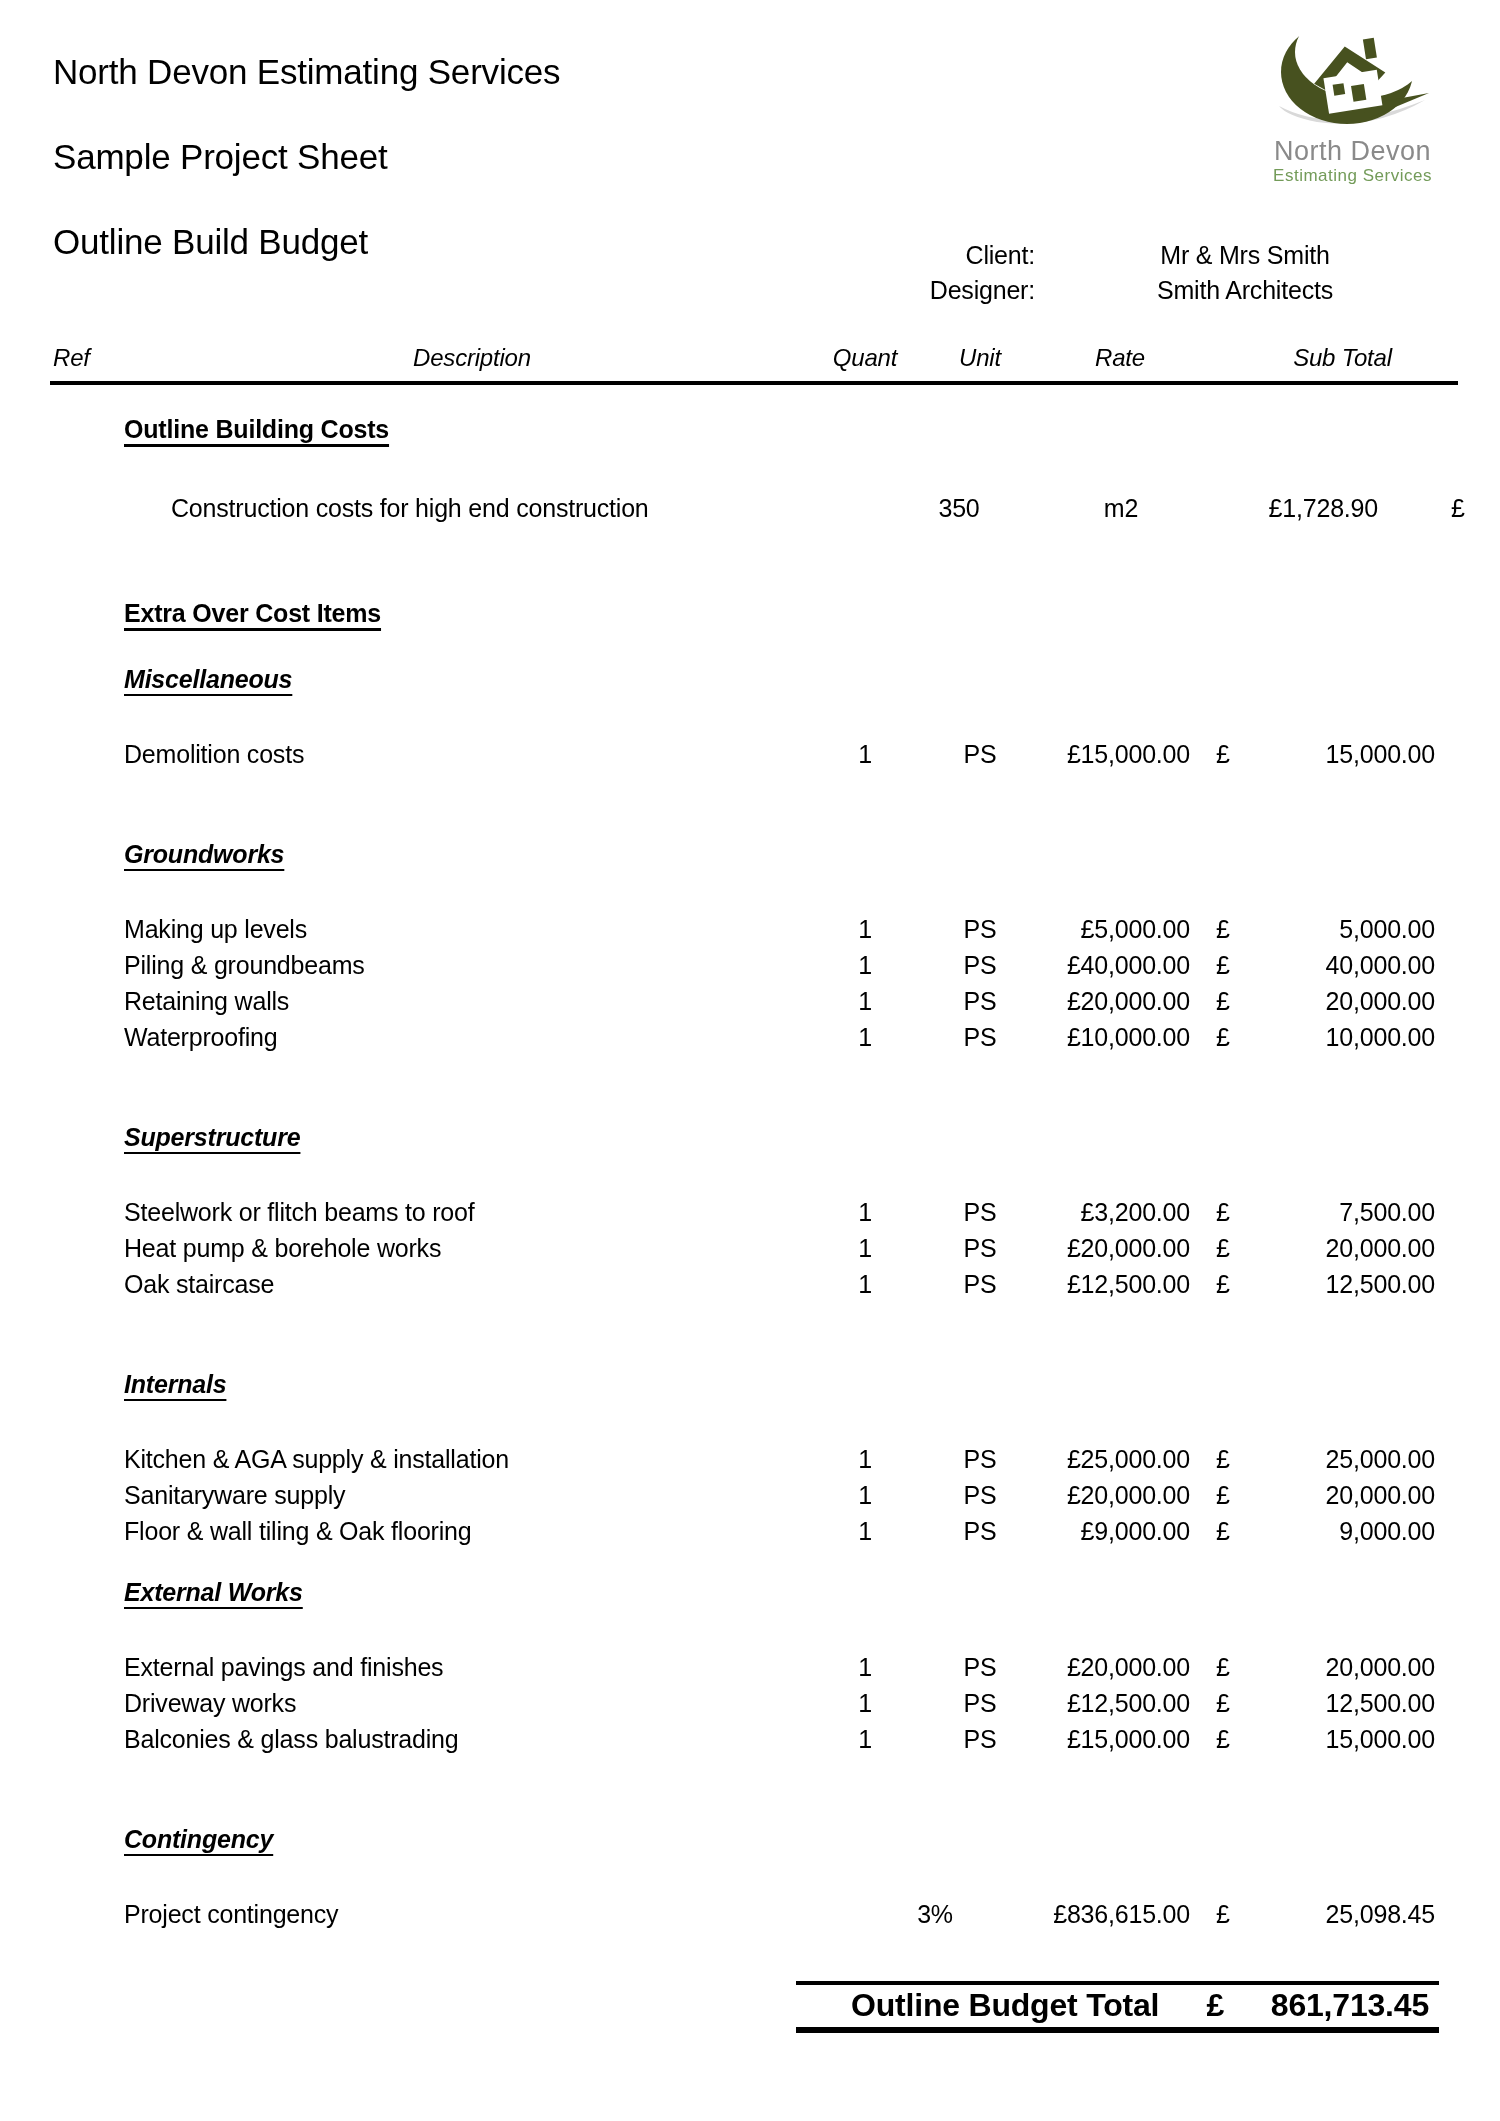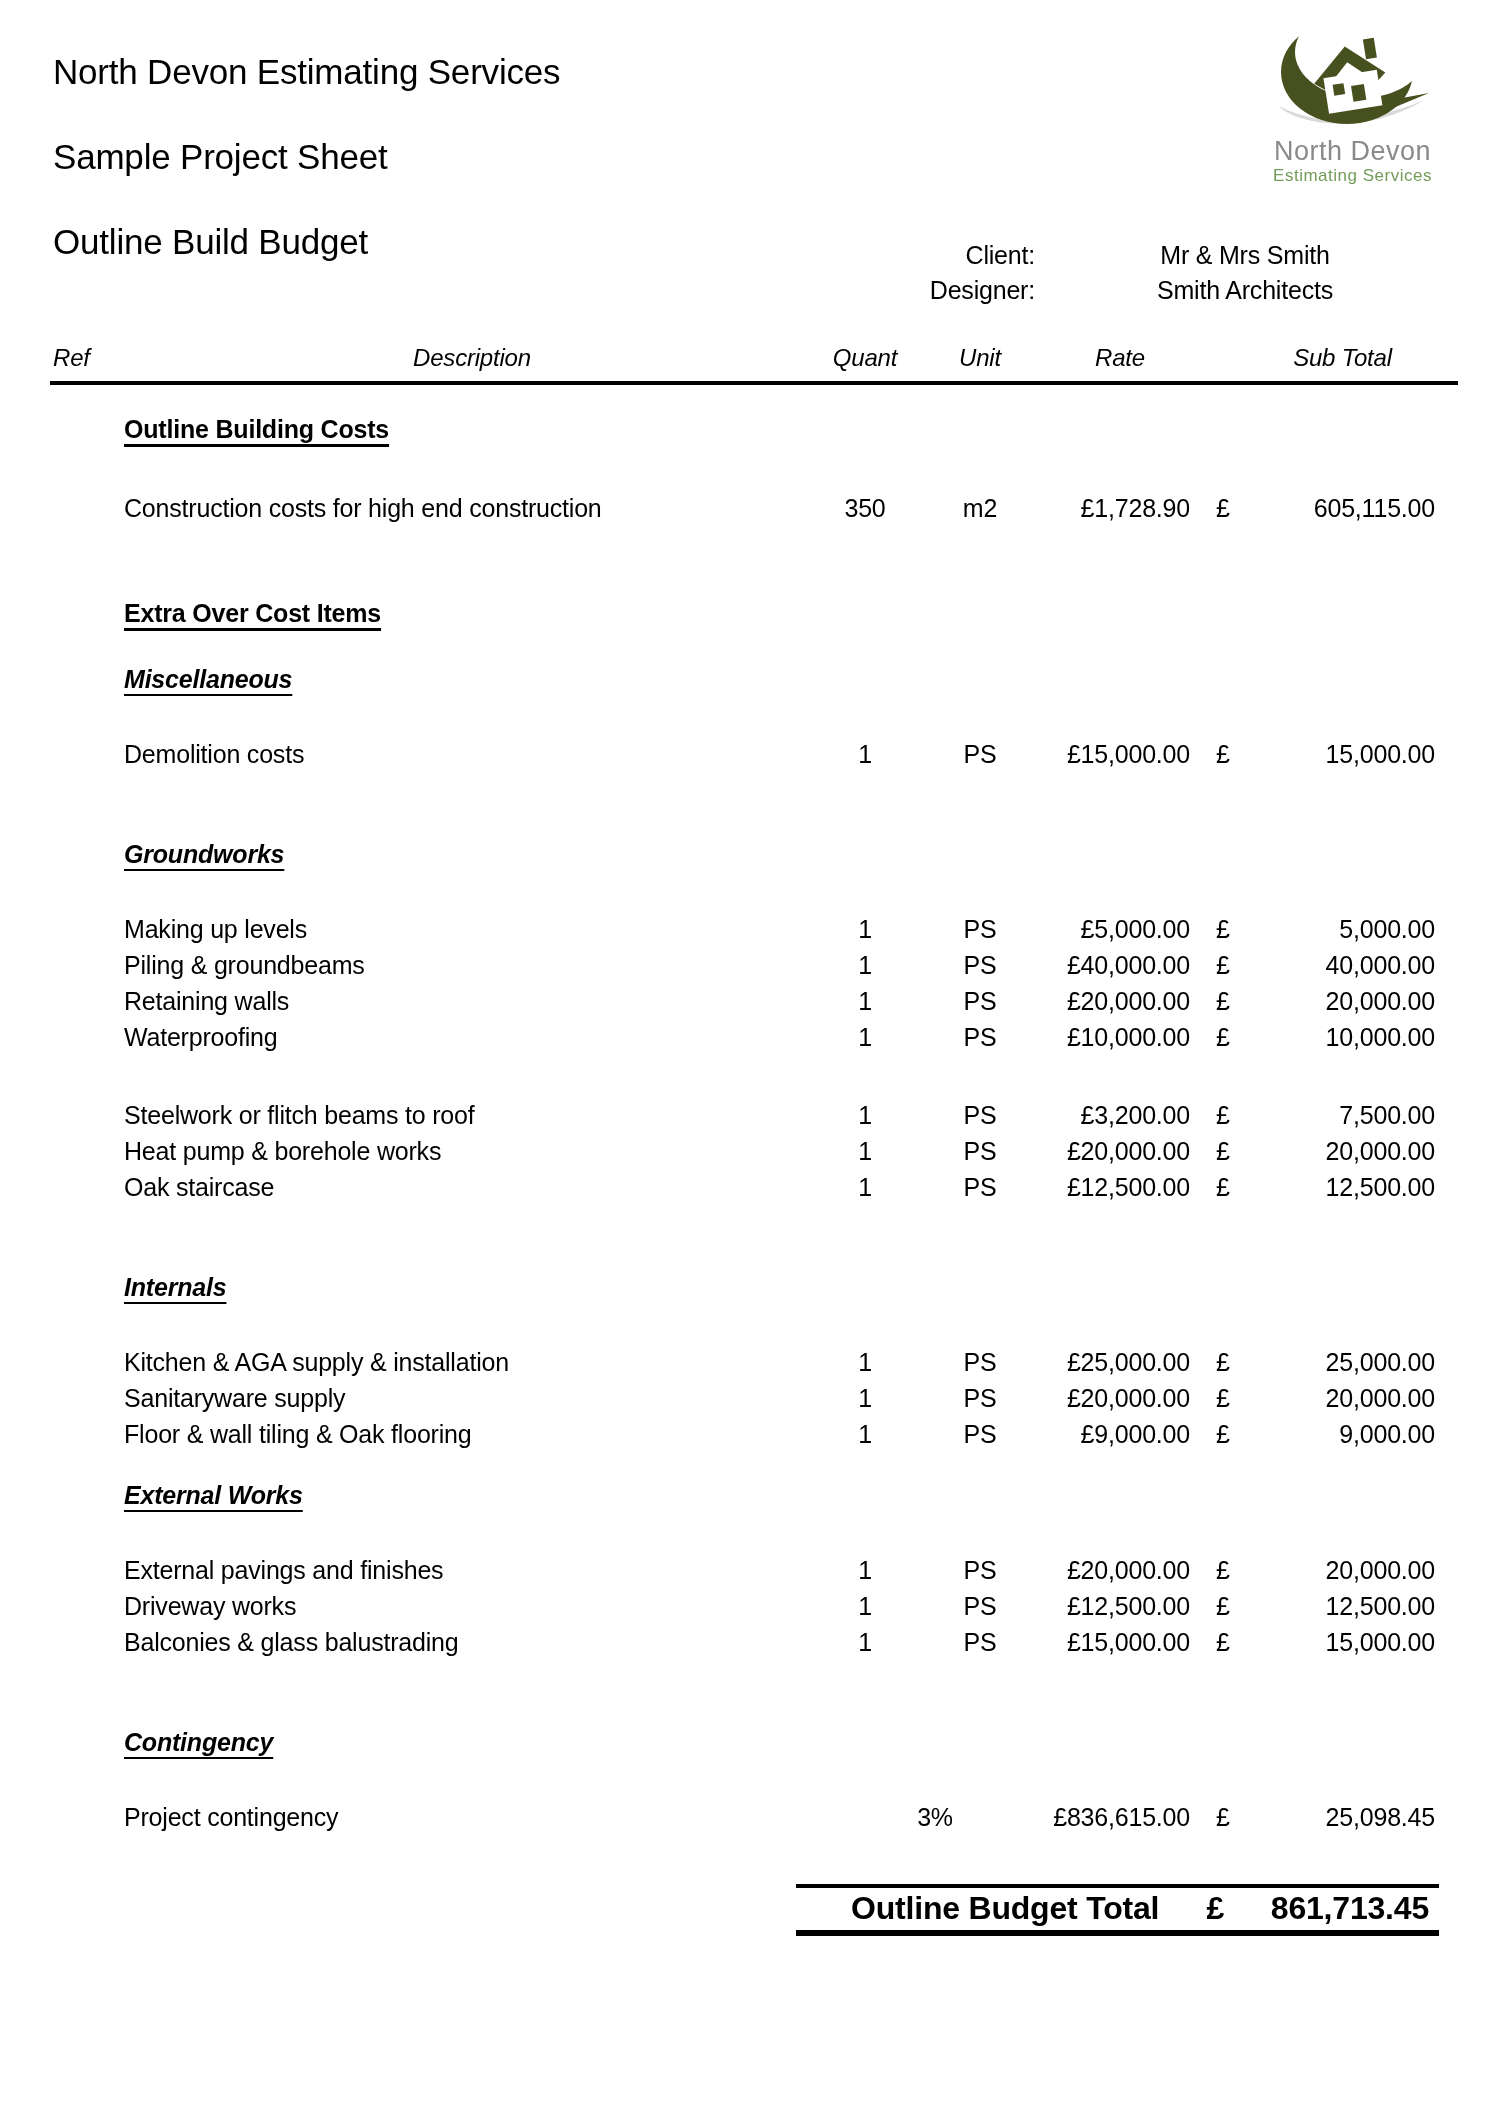--- a/index.html
+++ b/index.html
@@ -114,21 +114,21 @@
       <span class="h-quant">Quant</span>
       <span class="h-unit">Unit</span>
       <span class="h-rate">Rate</span>
       <span class="h-cur"></span>
       <span class="h-sub">Sub Total</span>
     </div>
     <div class="header-rule"></div>
 
     <div id="rows">
         <div class="section-heading" style="margin-top: 29px;">Outline Building Costs</div>
-        <div class="row" style="margin-top: 46px;">
+        <div class="row" style="margin-top: 46px; gap: 47px;">
           <span class="c-ref"></span>
           <span class="c-desc">Construction costs for high end construction</span>
           <span class="c-quant">350</span>
           <span class="c-unit">m2</span>
           <span class="c-rate">£1,728.90</span>
           <span class="c-cur">£</span>
           <span class="c-sub">605,115.00</span>
         </div>
         <div class="section-heading" style="margin-top: 72px;">Extra Over Cost Items</div>
         <div class="subheading" style="margin-top: 36px;">Miscellaneous</div>
@@ -171,20 +171,21 @@
         </div>
         <div class="row" style="margin-top: 0px;">
           <span class="c-ref"></span>
           <span class="c-desc">Waterproofing</span>
           <span class="c-quant">1</span>
           <span class="c-unit">PS</span>
           <span class="c-rate">£10,000.00</span>
           <span class="c-cur">£</span>
           <span class="c-sub">10,000.00</span>
         </div>
+        <div class="subheading" style="margin-top: 67px;">Superstructure</div>
         <div class="row" style="margin-top: 42px;">
           <span class="c-ref"></span>
           <span class="c-desc">Steelwork or flitch beams to roof</span>
           <span class="c-quant">1</span>
           <span class="c-unit">PS</span>
           <span class="c-rate">£3,200.00</span>
           <span class="c-cur">£</span>
           <span class="c-sub">7,500.00</span>
         </div>
         <div class="row" style="margin-top: 0px;">

